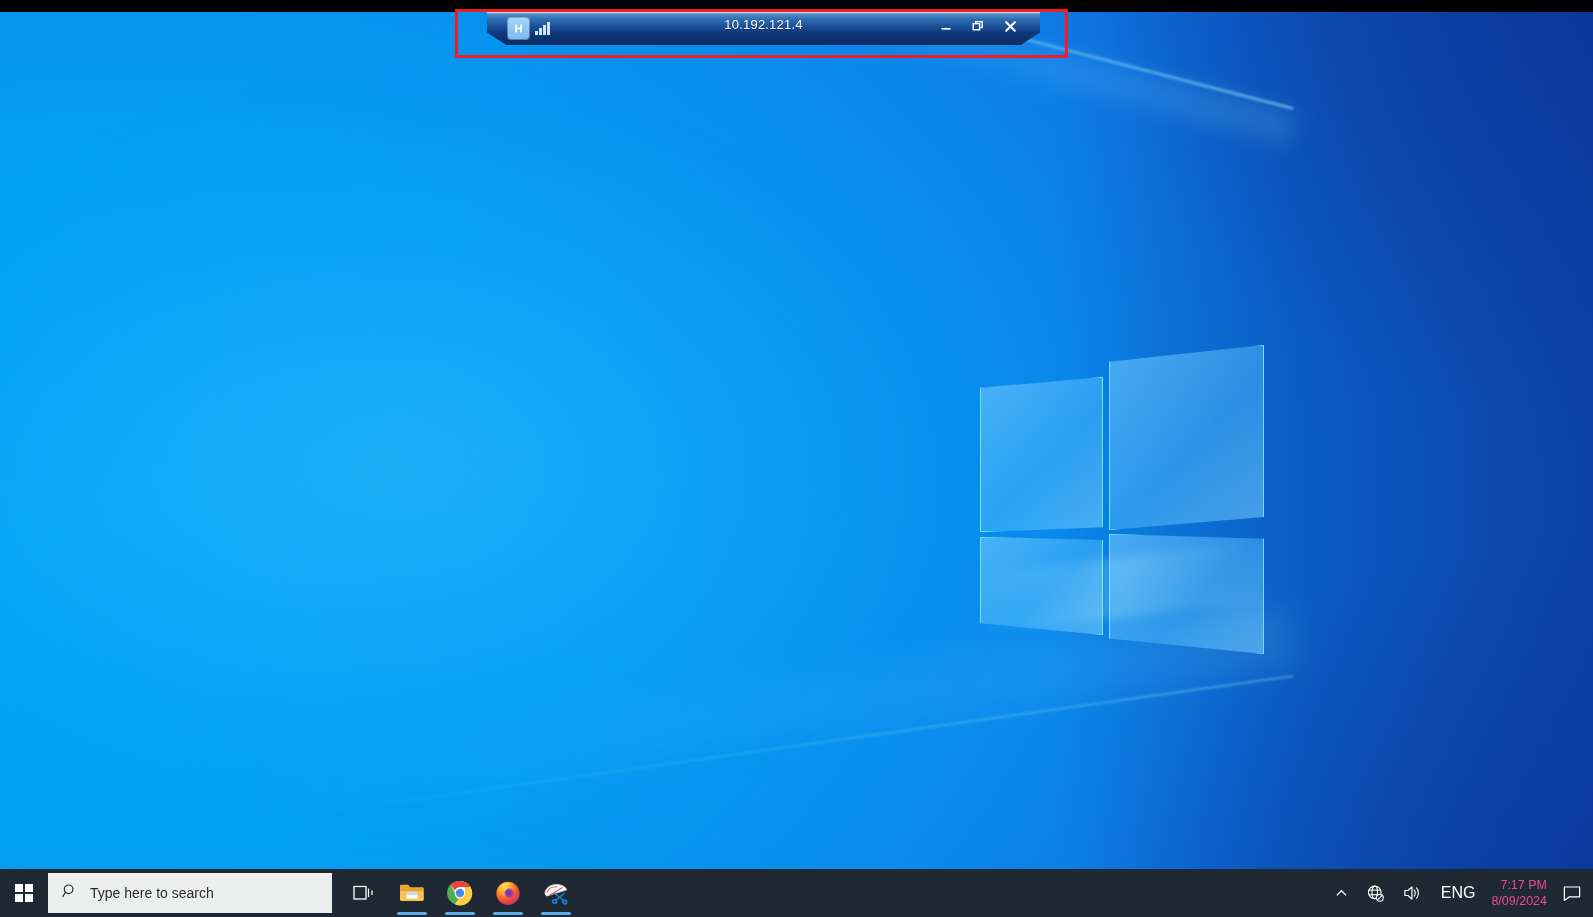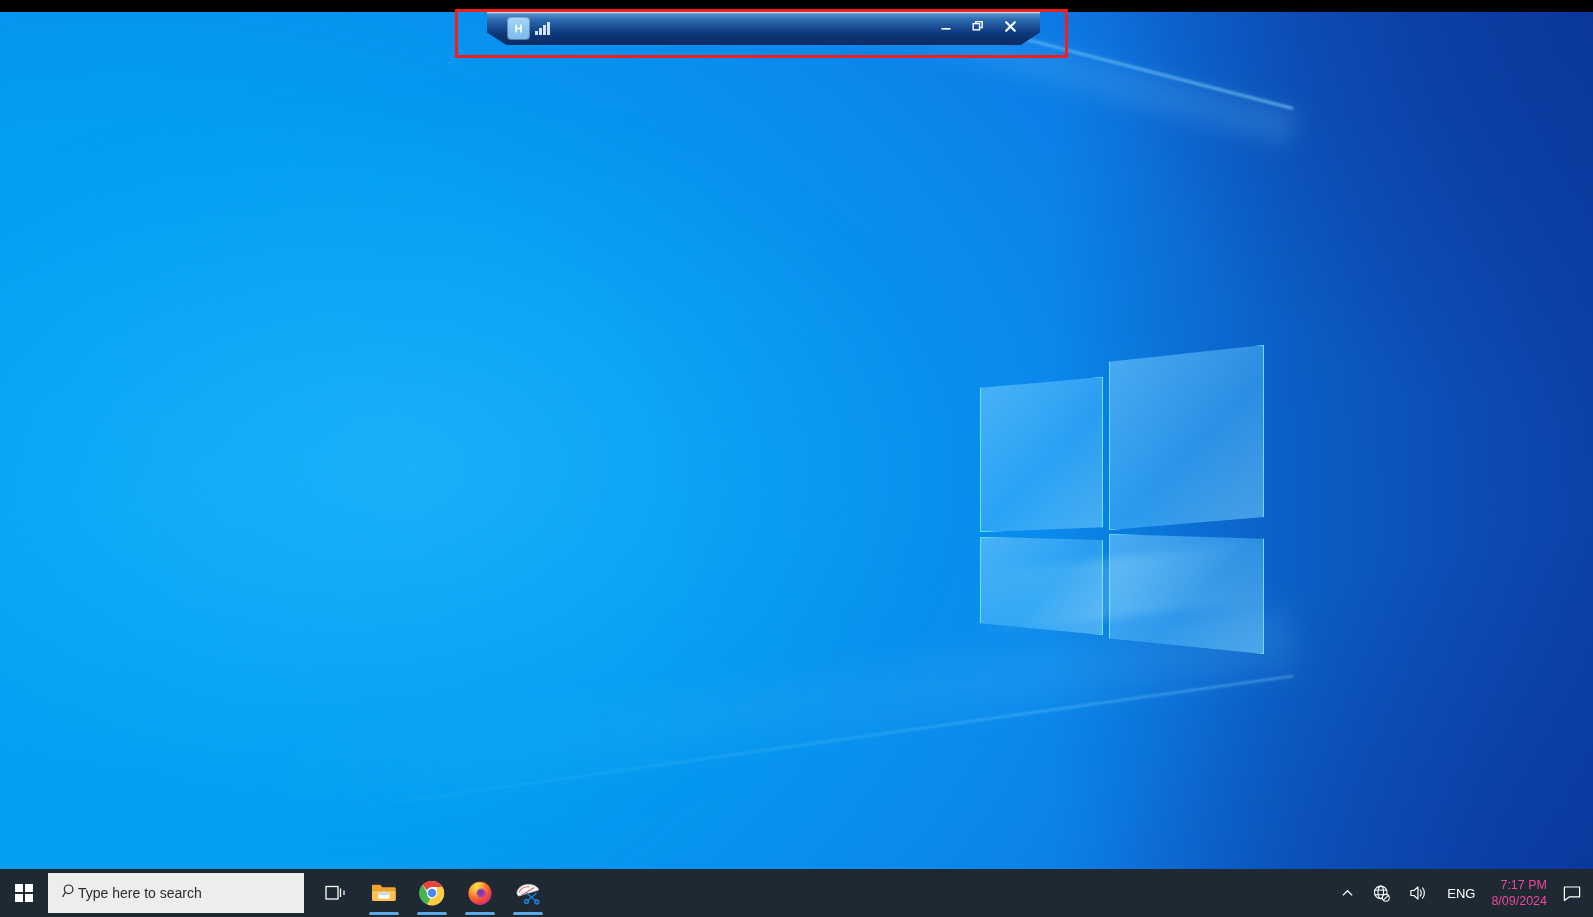--- a/index.html
+++ b/index.html
@@ -276,27 +276,27 @@
     grid-template-columns: 8px 8px;
     grid-template-rows: 8px 8px;
     gap: 2px;
   }
   .win-logo span {
     display: block;
     background: #ffffff;
   }
 
   .search-box {
-    width: 256px;
+    width: 284px;
     height: 40px;
     margin-left: 0px;
     background: #eceded;
     display: flex;
     align-items: center;
-    gap: 0;
+    gap: 12px;
     padding-left: 14px;
     box-sizing: border-box;
     flex: 0 0 auto;
   }
   .search-box .ph {
     color: #2b2b2b;
     font-size: 14px;
     font-family: "Liberation Sans", sans-serif;
   }
 
@@ -333,21 +333,21 @@
   }
   .tray-item {
     height: 48px;
     display: flex;
     align-items: center;
     justify-content: center;
     color: #ffffff;
     padding: 0 9px;
   }
   .tray-lang {
-    font-size: 13px;
+    font-size: 16px;
     color: #ffffff;
     padding: 0 10px;
     font-family: "Liberation Sans", sans-serif;
   }
   .clock {
     display: flex;
     flex-direction: column;
     align-items: flex-end;
     justify-content: center;
     color: #ec4899;
@@ -407,20 +407,21 @@
         </svg>
       </div>
       <div class="signal-icon">
         <i></i>
           <i></i>
           <i></i>
           <i></i>
       </div>
     </div>
 
+    <div class="conn-title">10.192.121.4</div>
 
     <div class="conn-controls">
       <div class="ctrl-btn">
         <svg width="12" height="12" viewBox="0 0 12 12" aria-hidden="true">
           <rect x="1.5" y="8" width="9" height="1.6" fill="#ffffff"></rect>
         </svg>
       </div>
       <div class="ctrl-btn">
         <svg width="12" height="12" viewBox="0 0 12 12" aria-hidden="true">
           <g fill="none" stroke="#ffffff" stroke-width="1.4">

